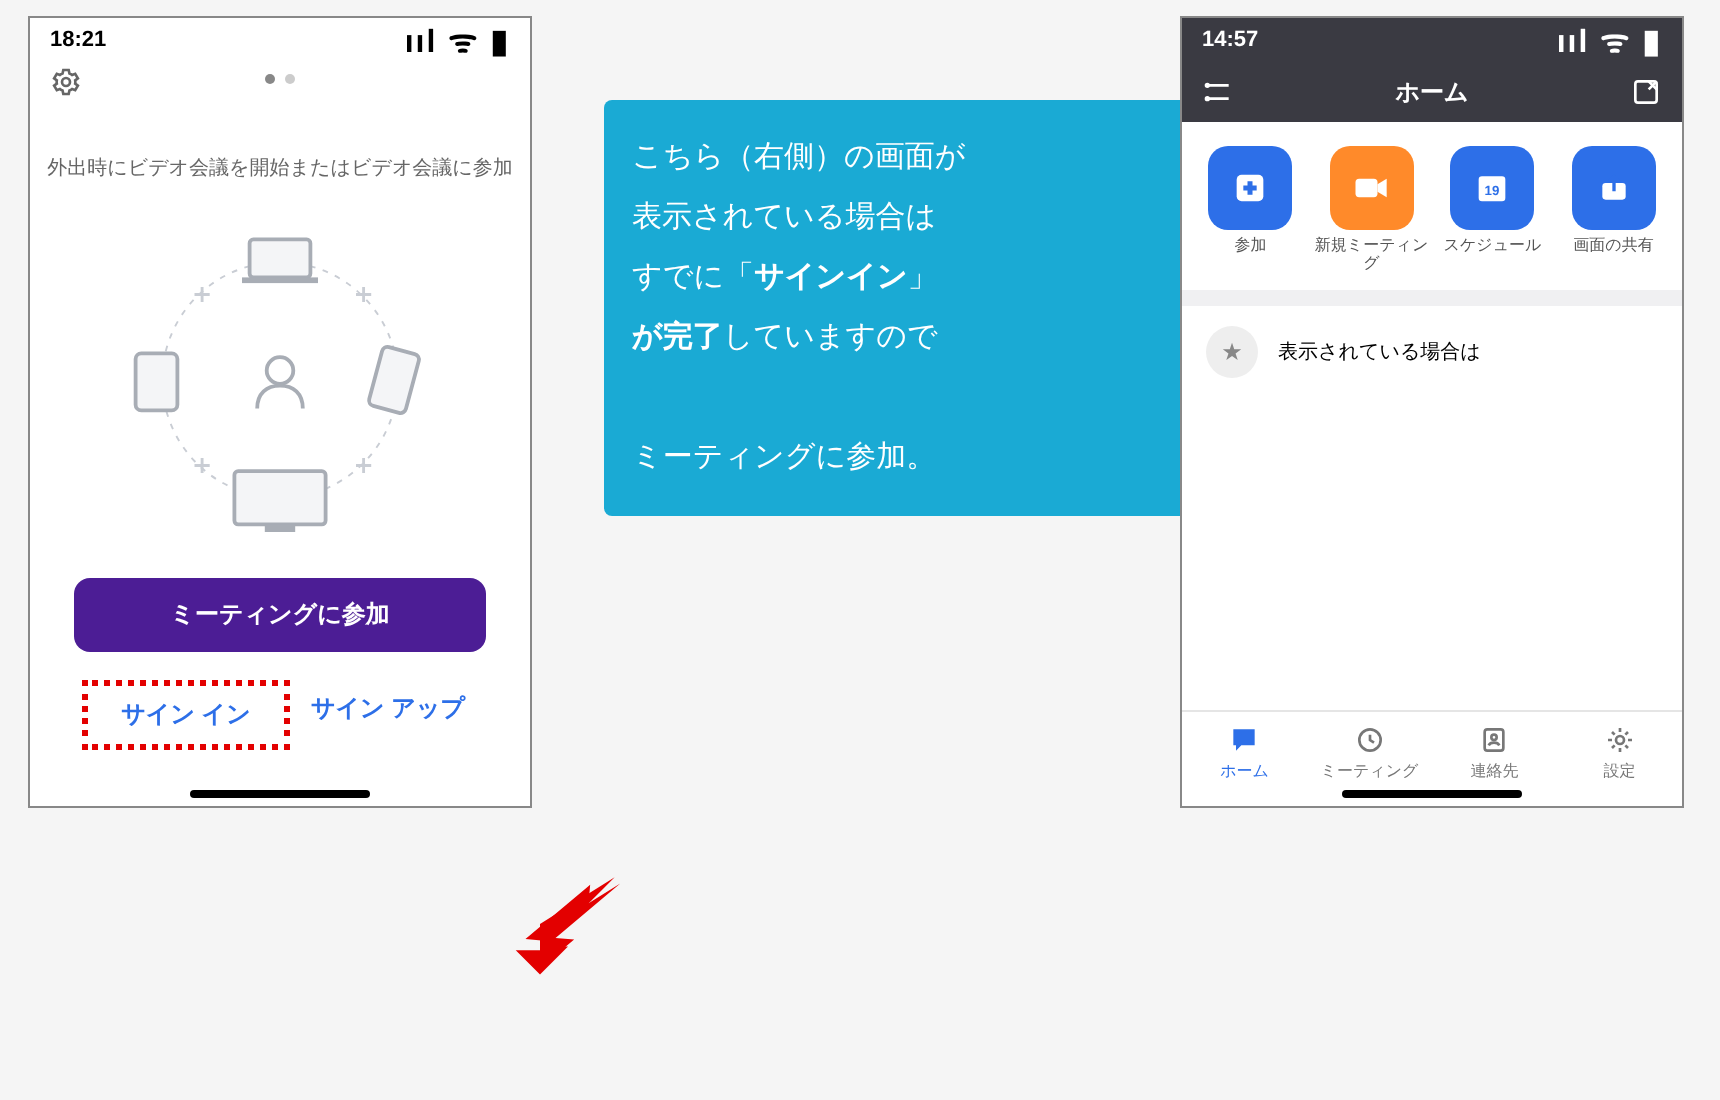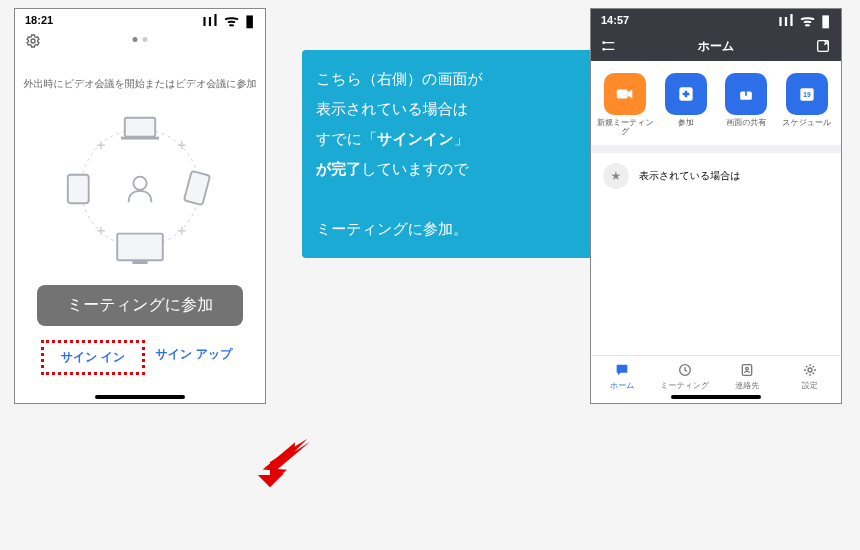--- a/index.html
+++ b/index.html
@@ -58,25 +58,25 @@
   .illustration {
     flex: 1;
     display: flex;
     align-items: center;
     justify-content: center;
   }
   .illu-svg { width: 190px; height: 190px; }
 
   .join-btn {
     margin: 0 22px 14px;
-    background: #737373;
+    background: #4c1d95;
     color: #fff;
     text-align: center;
-    font-size: 16px;
-    font-weight: 400;
+    font-size: 12px;
+    font-weight: 700;
     padding: 10px 0;
     border-radius: 8px;
   }
   .auth-row {
     display: flex;
     margin: 0 22px 20px;
   }
   .auth-row .half {
     flex: 1;
     text-align: center;
@@ -269,54 +269,54 @@
       </svg>
     <span class="tb-title">ホーム</span>
     <svg class="tb-icon" viewBox="0 0 24 24" fill="none" stroke="#fff" stroke-width="2">
         <rect x="4" y="4" width="16" height="16" rx="2"></rect>
         <path d="M14 4l6 6M14 10l6-6"></path>
       </svg>
   </div>
 
   <div class="action-row">
     <div class="action-item">
+      <div class="action-tile tile-blue">
+        <svg width="20" height="20" viewBox="0 0 24 24" fill="none" stroke="#fff" stroke-width="3">
+            <rect x="4" y="4" width="16" height="16" rx="3" fill="#fff" stroke="none"></rect>
+            <path d="M12 8v8M8 12h8" stroke="#2d6fe8"></path>
+          </svg>
+      </div>
+      <div class="action-label">参加</div>
+    </div>
+    <div class="action-item">
       <div class="action-tile tile-orange">
         <svg width="22" height="22" viewBox="0 0 24 24" fill="#fff">
             <rect x="3" y="7" width="12" height="10" rx="2"></rect>
             <path d="M15 10l5-3v10l-5-3z"></path>
           </svg>
       </div>
       <div class="action-label">新規ミーティング</div>
     </div>
     <div class="action-item">
       <div class="action-tile tile-blue">
-        <svg width="20" height="20" viewBox="0 0 24 24" fill="none" stroke="#fff" stroke-width="3">
-            <rect x="4" y="4" width="16" height="16" rx="3" fill="#fff" stroke="none"></rect>
-            <path d="M12 8v8M8 12h8" stroke="#2d6fe8"></path>
+        <svg width="20" height="20" viewBox="0 0 24 24">
+            <rect x="4" y="5" width="16" height="15" rx="2" fill="#fff"></rect>
+            <text x="12" y="16" font-size="8" text-anchor="middle" fill="#2d6fe8" font-weight="700">19</text>
           </svg>
       </div>
-      <div class="action-label">参加</div>
+      <div class="action-label">スケジュール</div>
     </div>
     <div class="action-item">
       <div class="action-tile tile-blue">
         <svg width="20" height="20" viewBox="0 0 24 24" fill="none" stroke="#fff" stroke-width="2">
             <rect x="5" y="9" width="14" height="10" rx="2" fill="#fff" stroke="none"></rect>
             <path d="M12 14V5M9 8l3-3 3 3" stroke="#2d6fe8" stroke-width="2"></path>
           </svg>
       </div>
       <div class="action-label">画面の共有</div>
-    </div>
-    <div class="action-item">
-      <div class="action-tile tile-blue">
-        <svg width="20" height="20" viewBox="0 0 24 24">
-            <rect x="4" y="5" width="16" height="15" rx="2" fill="#fff"></rect>
-            <text x="12" y="16" font-size="8" text-anchor="middle" fill="#2d6fe8" font-weight="700">19</text>
-          </svg>
-      </div>
-      <div class="action-label">スケジュール</div>
     </div>
   </div>
 
   <div class="right-divider"></div>
   <div class="star-row">
     <span class="star-badge">★</span>
     <span>表示されている場合は</span>
   </div>
 
   <div class="right-tabs">

